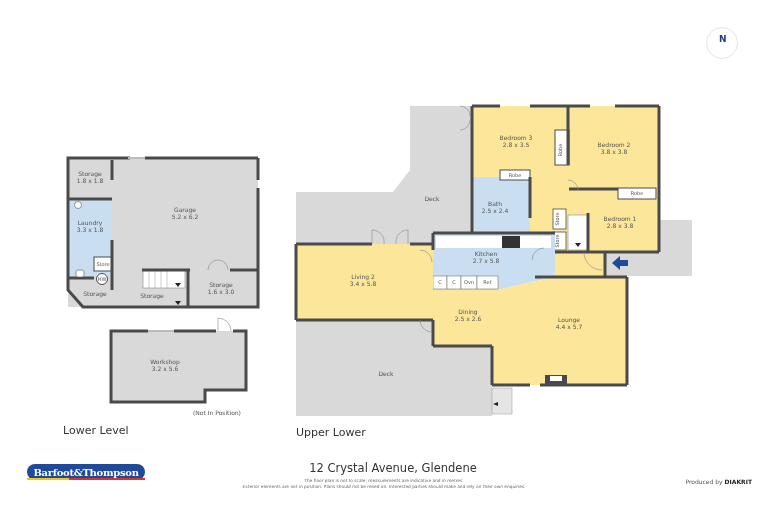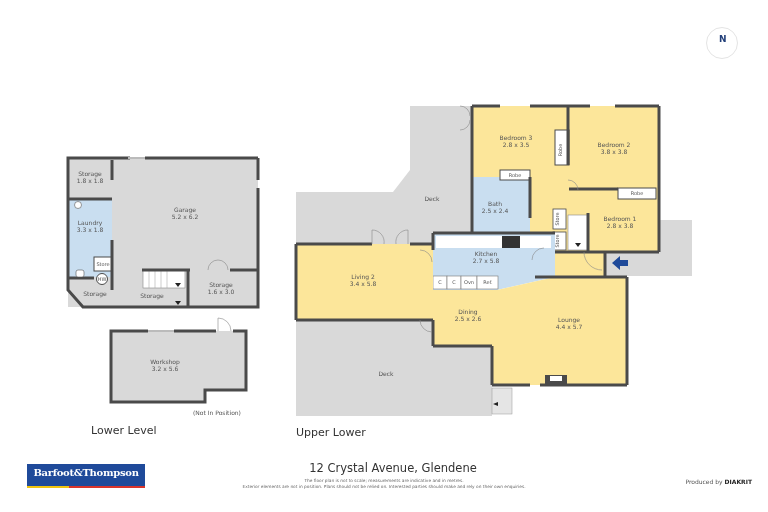--- a/index.html
+++ b/index.html
@@ -3,21 +3,21 @@
 <meta charset="utf-8">
 <style>
   html, body { margin:0; padding:0; background:#ffffff; }
   body { width:768px; height:512px; position:relative; overflow:hidden; font-family:"Liberation Sans", sans-serif; }
   svg.plan { position:absolute; left:0; top:0; width:768px; height:512px; }
   .room-label { font-family:"DejaVu Sans", sans-serif; font-size:6px; fill:#555; text-anchor:middle; }
   .small-label { font-family:"DejaVu Sans", sans-serif; font-size:5px; fill:#555; text-anchor:middle; }
   .level-title { position:absolute; font-family:"DejaVu Sans", sans-serif; font-size:11px; color:#333; }
   .footer-title { position:absolute; left:0; width:768px; top:461px; text-align:center; font-family:"DejaVu Sans", sans-serif; font-size:11.5px; color:#333;padding-left:9px; }
   .disclaimer { position:absolute; left:0; width:768px; text-align:center; font-family:"DejaVu Sans", sans-serif; font-size:4.3px; color:#666; }
-  .logo { position:absolute; left:27px; top:464px; width:118px; height:24px; background:#1f4a9a; }
+  .logo { position:absolute; left:27px; top:464px; width:118px; height:16px; background:#1f4a9a;border-radius:11px; }
   .logo-text { position:absolute; left:0; top:3px; width:100%; text-align:center; color:#fff; font-family:"DejaVu Serif", serif; font-size:10px; font-weight:bold; letter-spacing:-0.3px; }
   .logo-stripe-y { position:absolute; left:0; bottom:0; width:42px; height:2px; background:#f1c40f; }
   .logo-stripe-r { position:absolute; left:42px; bottom:0; width:76px; height:2px; background:#d9342b; }
   .produced { position:absolute; right:16px; top:478px; font-size:6px; color:#555; font-family:"DejaVu Sans", sans-serif; }
   .produced b { color:#222; }
   .compass { position:absolute; left:706px; top:27px; width:30px; height:30px; border-radius:50%; border:1px solid #e4e4e4; }
   .compass-n { position:absolute; left:12px; top:6px; font-family:"DejaVu Sans", sans-serif; font-weight:bold; font-size:9px; color:#23407a; }
 </style>
 </head>
 <body>
@@ -204,21 +204,21 @@
     <text class="room-label" x="432" y="201">Deck</text>
     <text class="room-label" x="386" y="376">Deck</text>
   </g>
 </svg>
 
 <div class="compass">
   <span class="compass-n">N</span>
 </div>
 
 <div class="level-title" style="left:193px;top:409px;font-size:6px;color:#555;">(Not In Position)</div>
-<div class="level-title" style="left:63px;top:424px;margin-left:28px;">Lower Level</div>
+<div class="level-title" style="left:63px;top:424px;">Lower Level</div>
 <div class="level-title" style="left:296px;top:426px;">Upper Lower</div>
 
 <div class="logo">
   <div class="logo-text">Barfoot&amp;Thompson</div>
   <div class="logo-stripe-y"></div>
     <div class="logo-stripe-r"></div>
 </div>
 
 <div class="footer-title">12 Crystal Avenue, Glendene</div>
 <div class="disclaimer" style="top:478px;">The floor plan is not to scale; measurements are indicative and in metres.</div>

